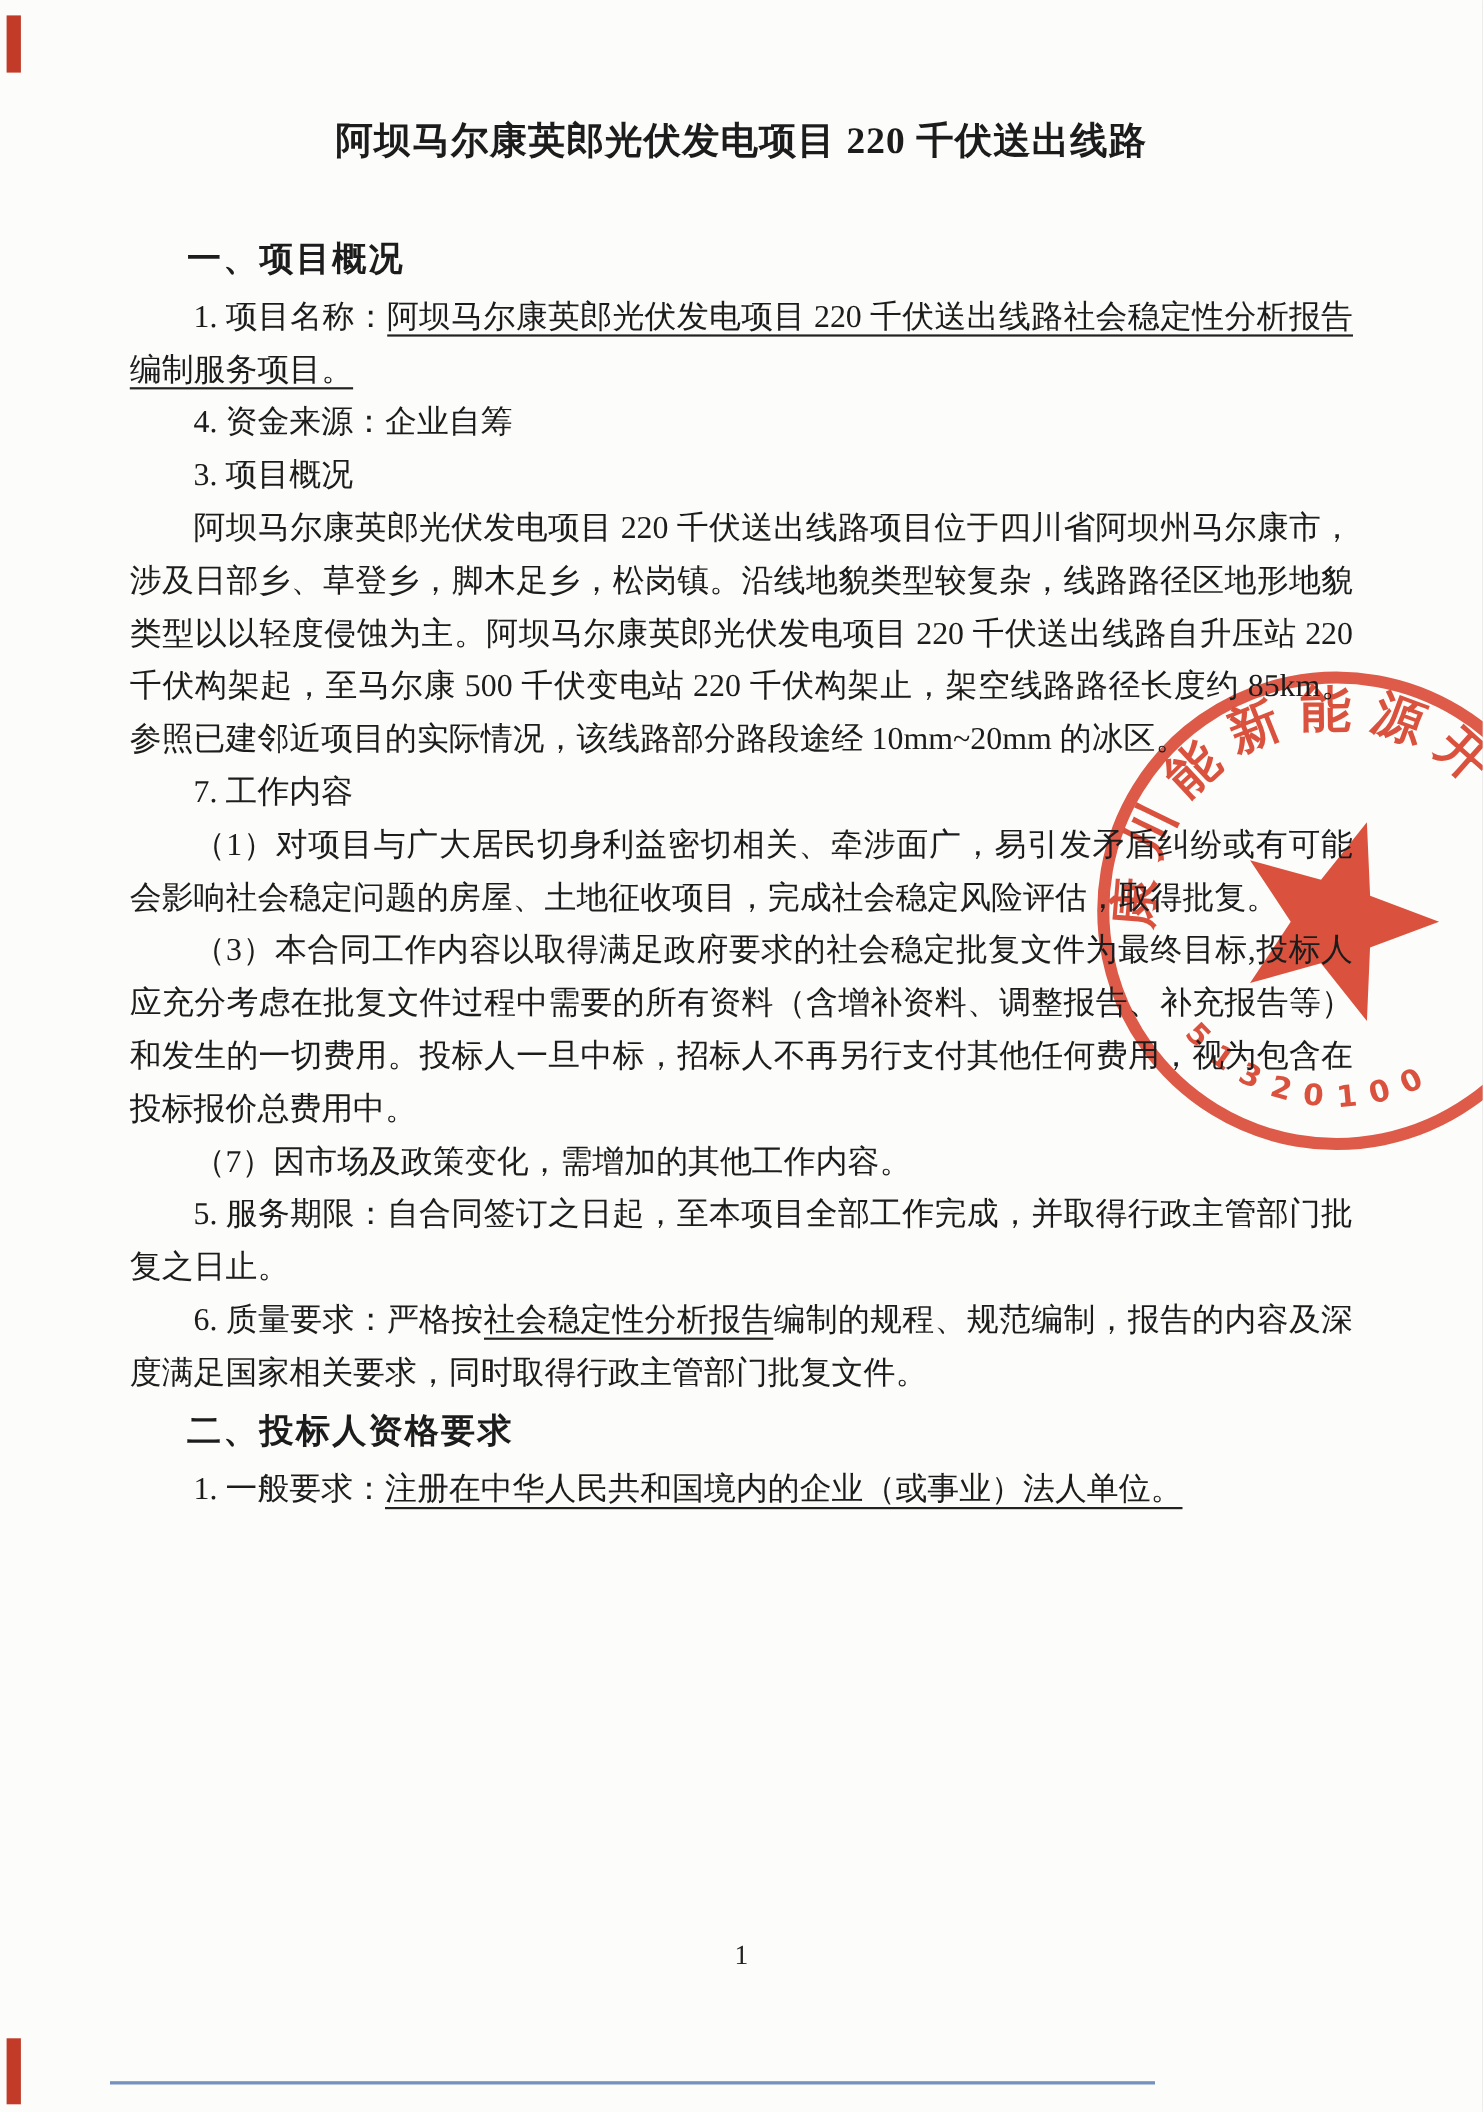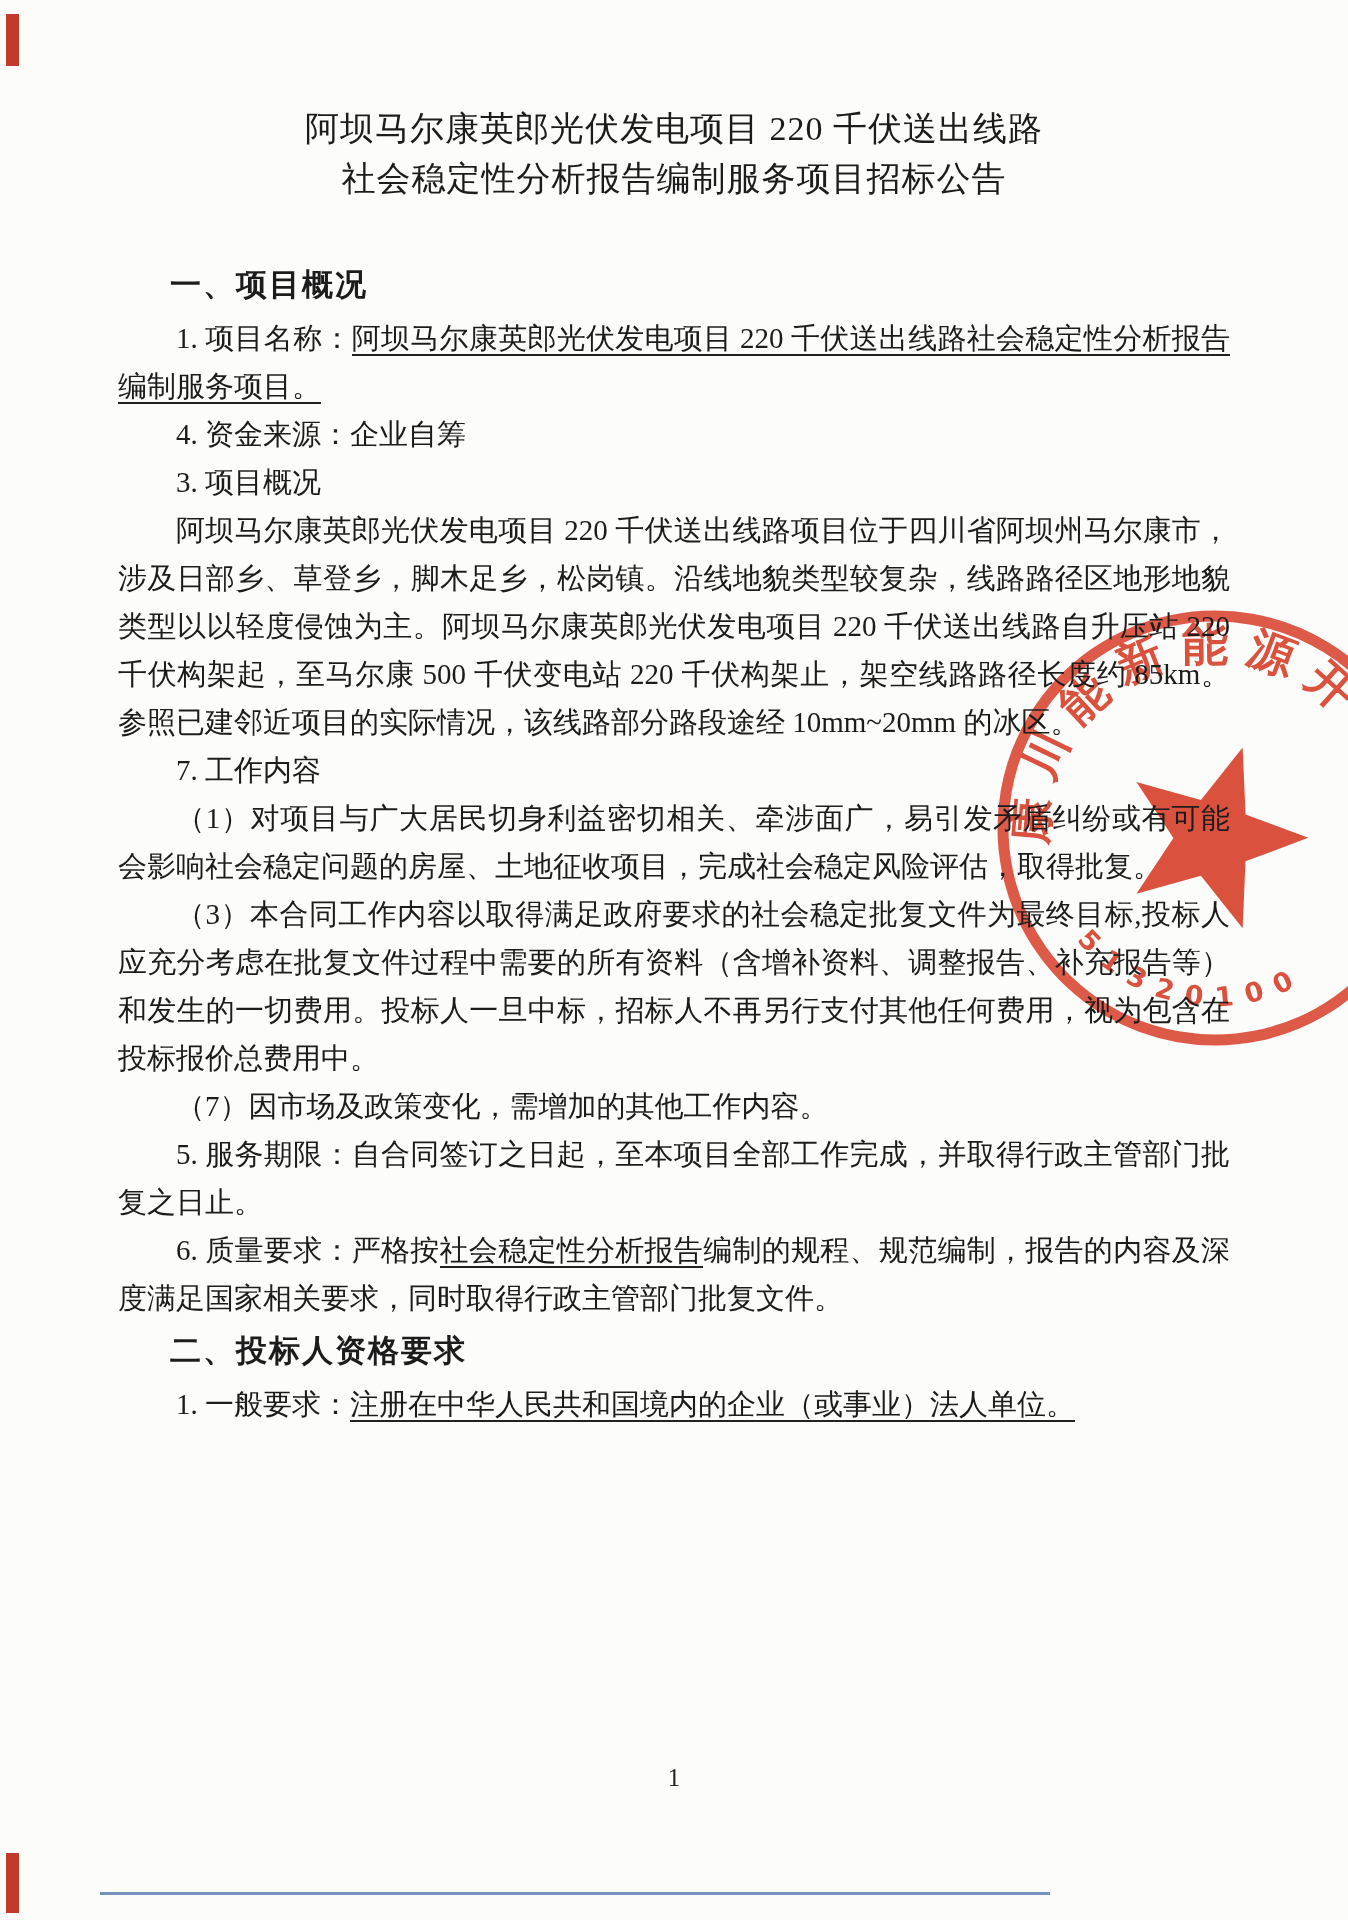--- a/index.html
+++ b/index.html
@@ -13,21 +13,21 @@
     font-family:"Liberation Serif","DejaVu Serif",serif;
     color:#1c1c1c;
     box-shadow:0 0 6px rgba(0,0,0,.25);
   }
   .content{
     position:absolute;
     left:118px;top:104px;width:1112px;
   }
   .doc-title{
     text-align:center;
-    font-weight:400;
+    font-weight:700;
     font-size:34px;
     line-height:50px;
     letter-spacing:1px;
     margin:0 0 54px 0;
   }
   .para{
     margin:0;
     font-size:29px;
     line-height:48px;
     text-align:justify;
@@ -94,21 +94,20 @@
       <textPath href="#arcTop" startOffset="50%" text-anchor="middle">马尔康川能新能源开发有限公司</textPath>
     </text>
     <text fill="#d8452f" font-size="27" font-weight="700" letter-spacing="13" font-family="DejaVu Sans, Liberation Sans, sans-serif">
       <textPath href="#arcBot" startOffset="50%" text-anchor="middle">51320100</textPath>
     </text>
   </svg>
 
   <div class="content">
 
     <h1 class="doc-title"><span>阿坝马尔康英郎光伏发电项目 220 千伏送出线路</span><br>
-      <span>社会稳定性分析报告编制服务项目招标公告</span>
     </h1>
 
 
     <h2 class="heading">一、项目概况</h2>
 
     <p class="para"><span>1. 项目名称：</span><span class="u">阿坝马尔康英郎光伏发电项目 220 千伏送出线路社会稳定性分析报告编制服务项目。</span></p>
 
     <p class="para">4. 资金来源：企业自筹</p>
 
     <p class="para">3. 项目概况</p>

